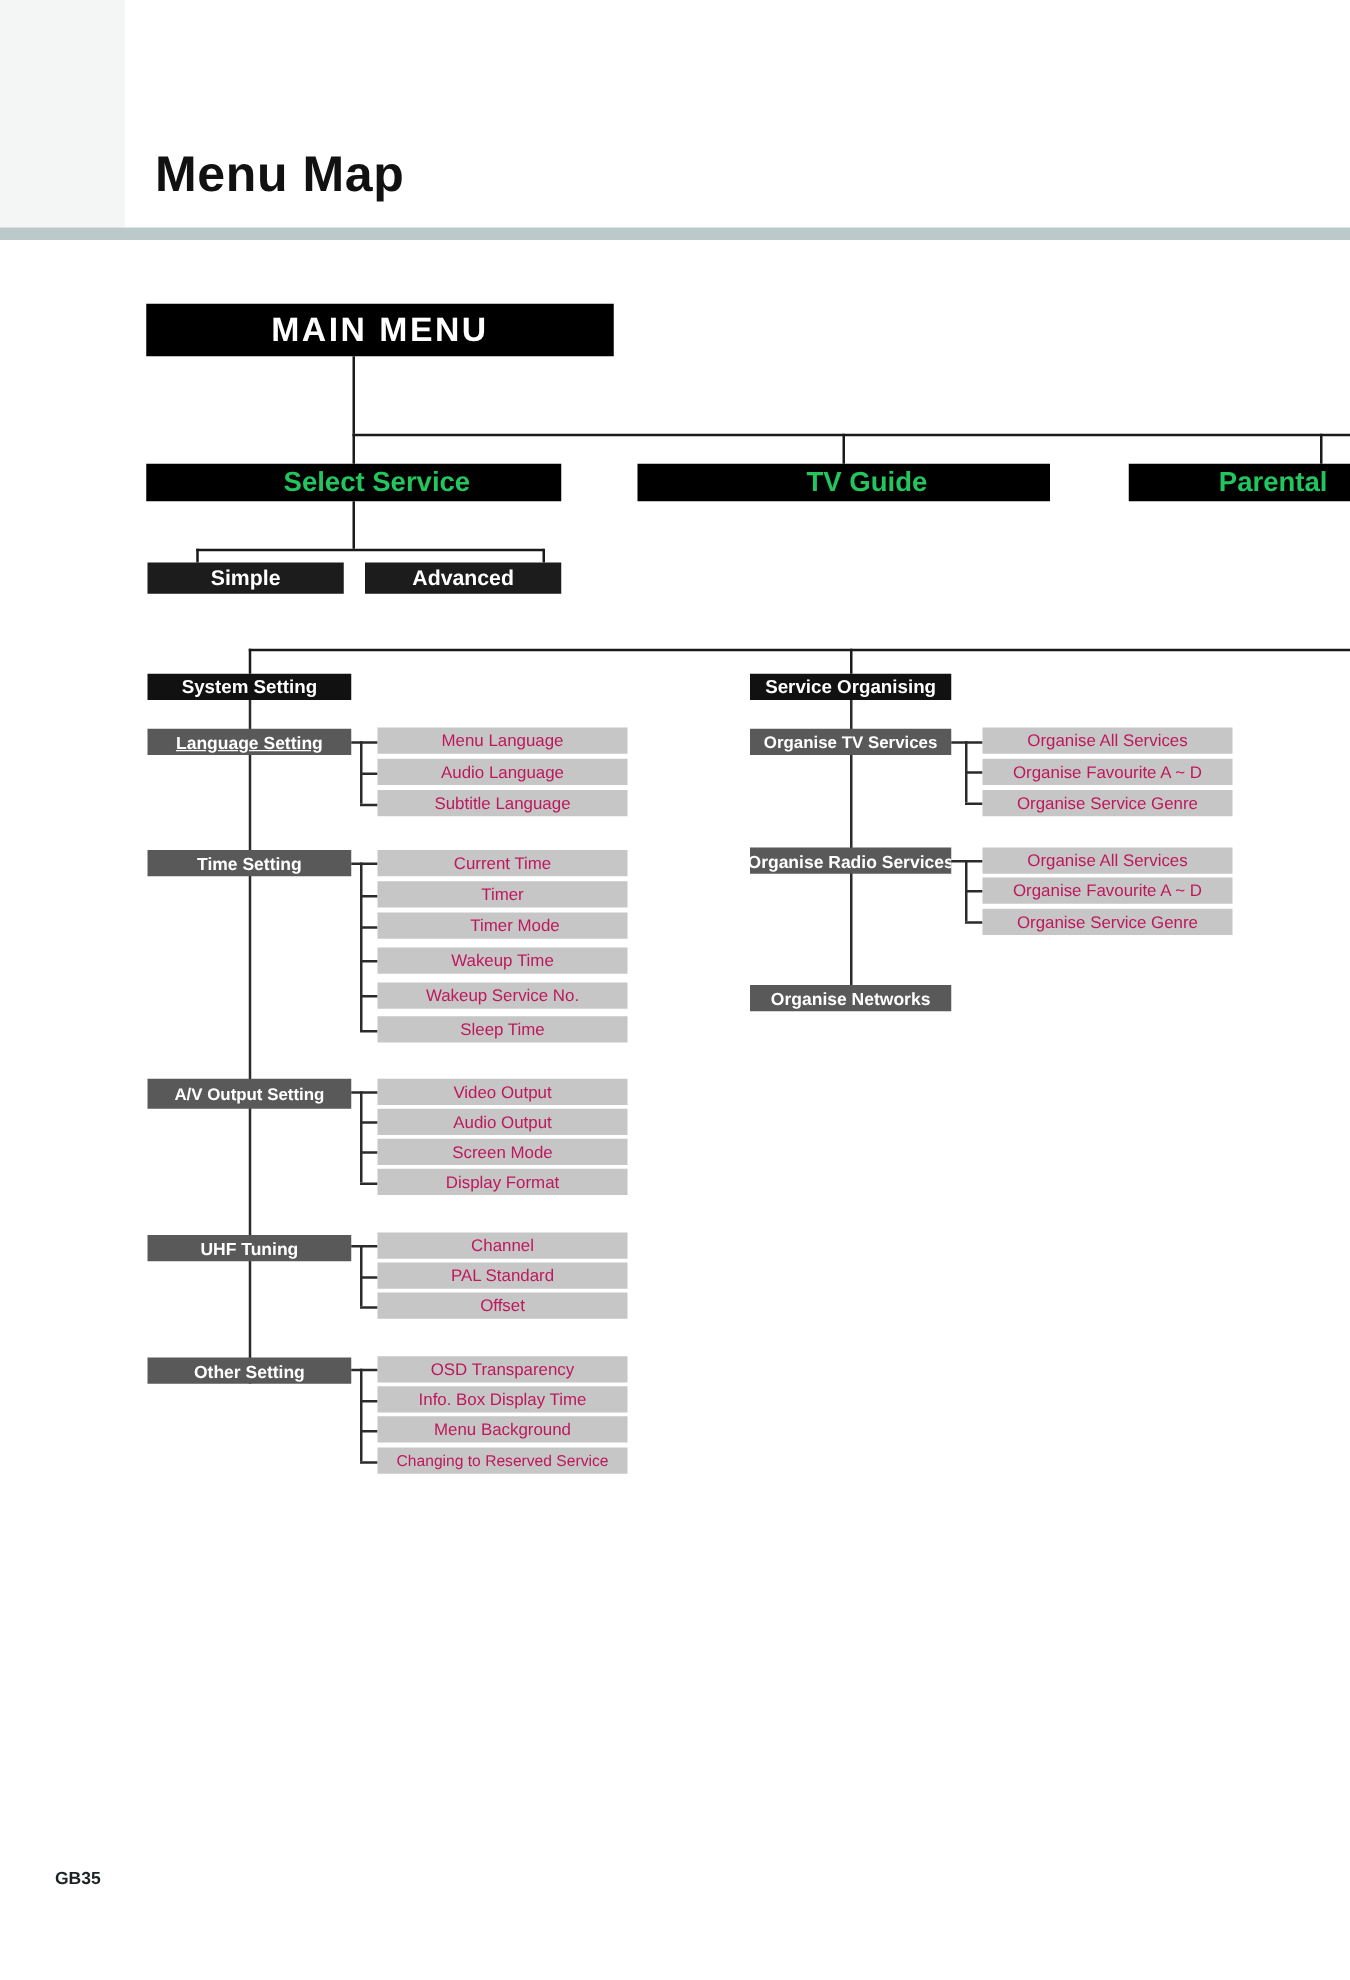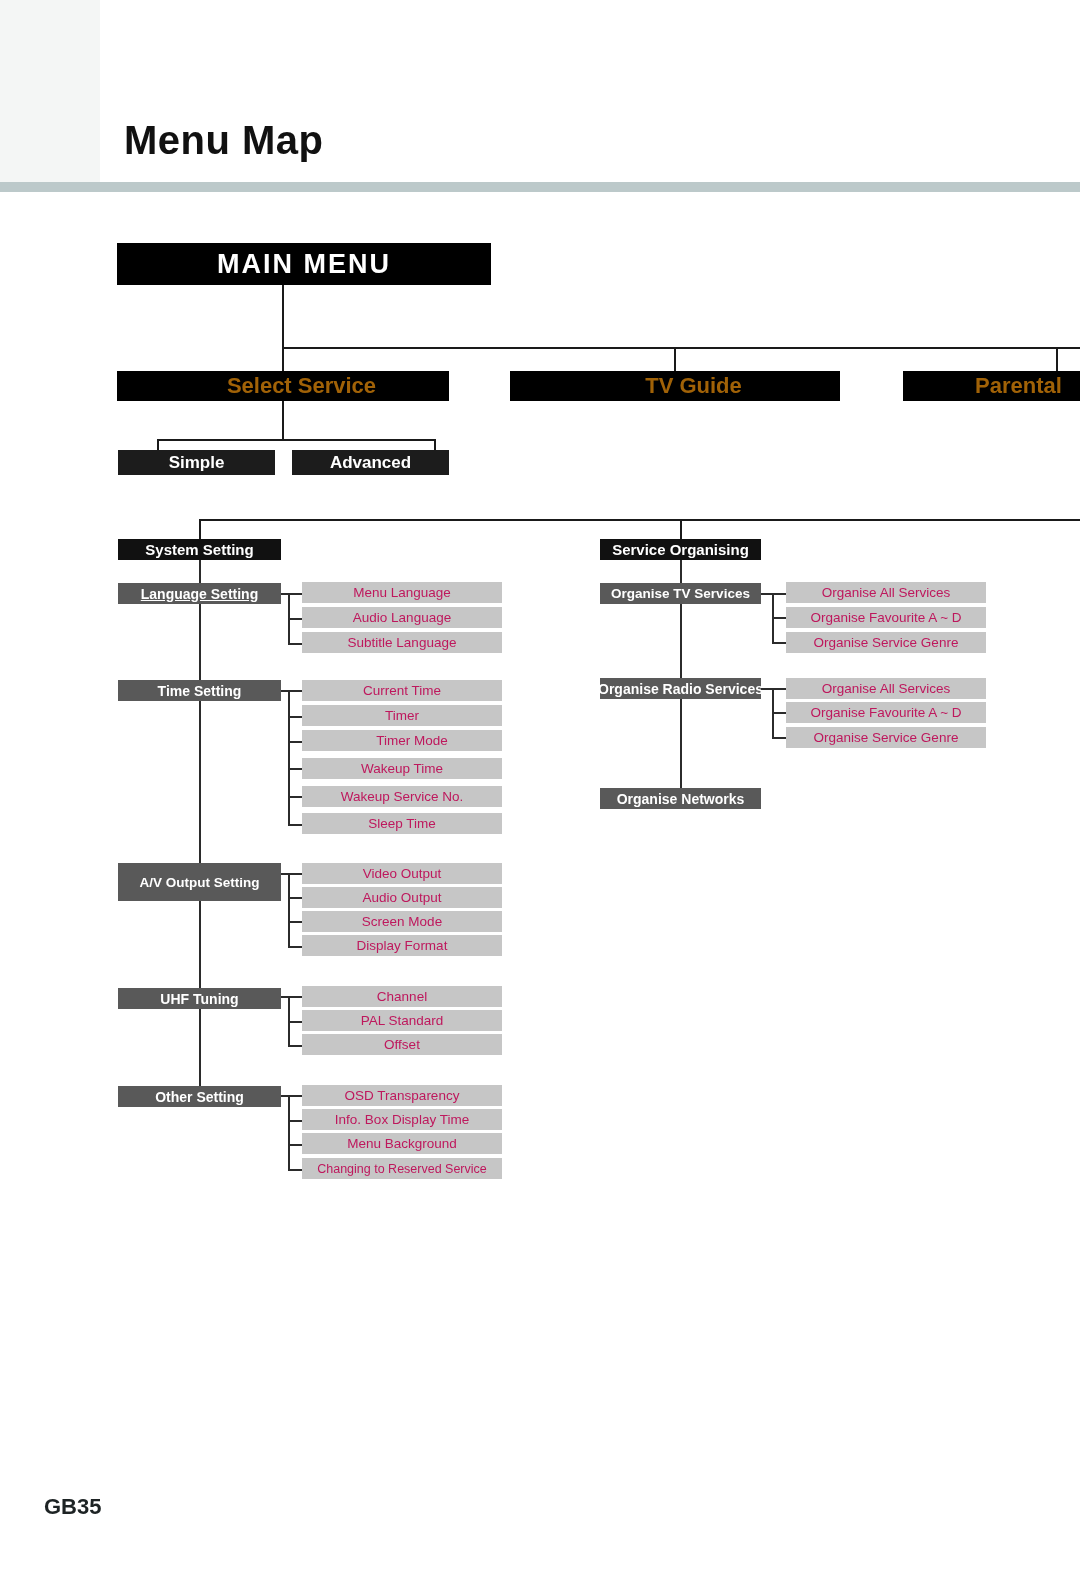--- a/index.html
+++ b/index.html
@@ -46,21 +46,21 @@
     width: 1080px;
     height: 10px;
     background: #bcc9ca;
   }
 
   
   .page-number {
     position: absolute;
     left: 44px;
     top: 1494px;
-    font-size: 22px;
+    font-size: 14px;
     font-weight: bold;
     color: #1d2324;
   }
 
   
   .node {
     position: absolute;
     box-sizing: border-box;
     display: flex;
     align-items: center;
@@ -71,21 +71,21 @@
   }
   .node.lvl-root {
     background: #000000;
     color: #ffffff;
     font-size: 27px;
     font-weight: bold;
     letter-spacing: 2px;
   }
   .node.lvl-1 {
     background: #000000;
-    color: #a16207;
+    color: #22c55e;
     font-size: 22px;
     font-weight: bold;
     padding-left: 37px;
   }
   .node.lvl-2 {
     background: #1c1c1c;
     color: #ffffff;
     font-size: 17px;
     font-weight: bold;
   }
@@ -217,21 +217,21 @@
   <div class="node lvl-leaf" style="left:302px; top:758px; width:200px; height:21px;">
     <span>Wakeup Time</span>
   </div>
   <div class="node lvl-leaf" style="left:302px; top:786px; width:200px; height:21px;">
     <span>Wakeup Service No.</span>
   </div>
   <div class="node lvl-leaf" style="left:302px; top:813px; width:200px; height:21px;">
     <span>Sleep Time</span>
   </div>
 
-  <div class="node lvl-sub" style="left:118px; top:863px; width:163px; height:38px;">
+  <div class="node lvl-sub" style="left:118px; top:863px; width:163px; height:24px;">
     <span style="font-size:13.5px;">A/V Output Setting</span>
   </div>
   <div class="vline thin" style="left:288px; top:873px; height:73px;"></div>
   <div class="hline thin" style="left:281px; top:873px; width:21px;"></div>
   <div class="hline thin" style="left:288px; top:897px; width:14px;"></div>
   <div class="hline thin" style="left:288px; top:921px; width:14px;"></div>
   <div class="hline thin" style="left:288px; top:946px; width:14px;"></div>
   <div class="node lvl-leaf" style="left:302px; top:863px; width:200px; height:21px;">
     <span>Video  Output</span>
   </div>

